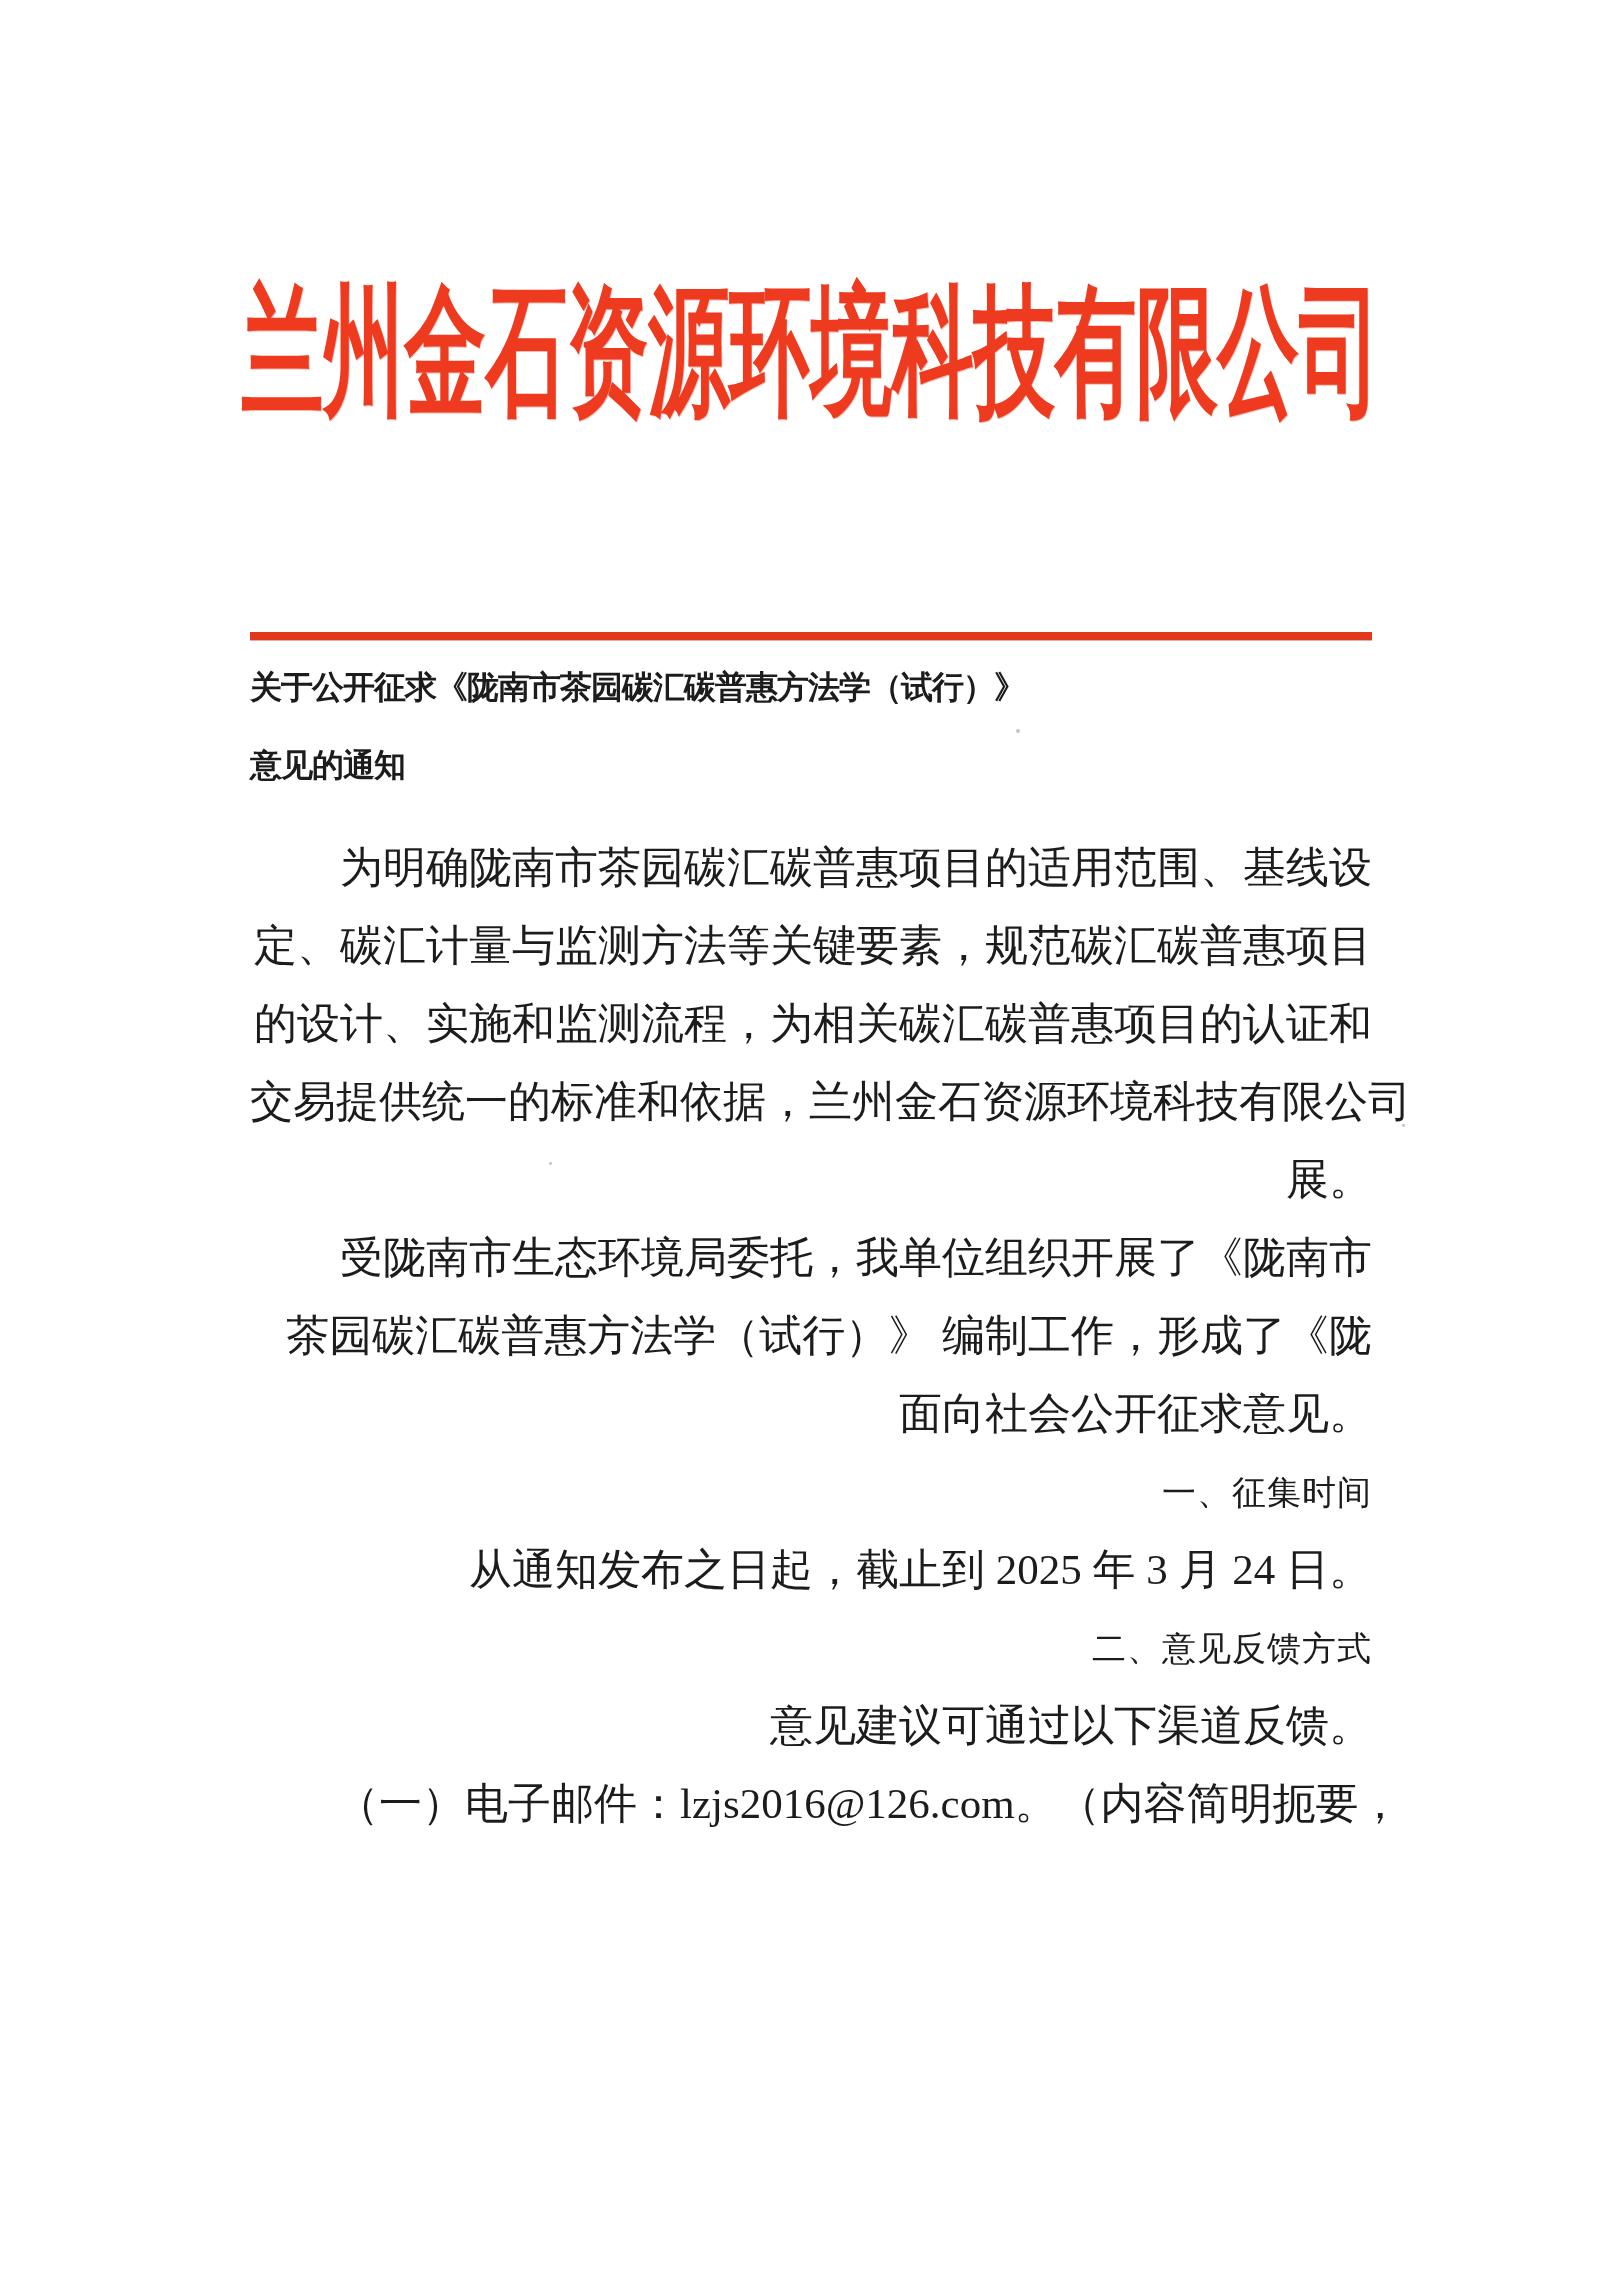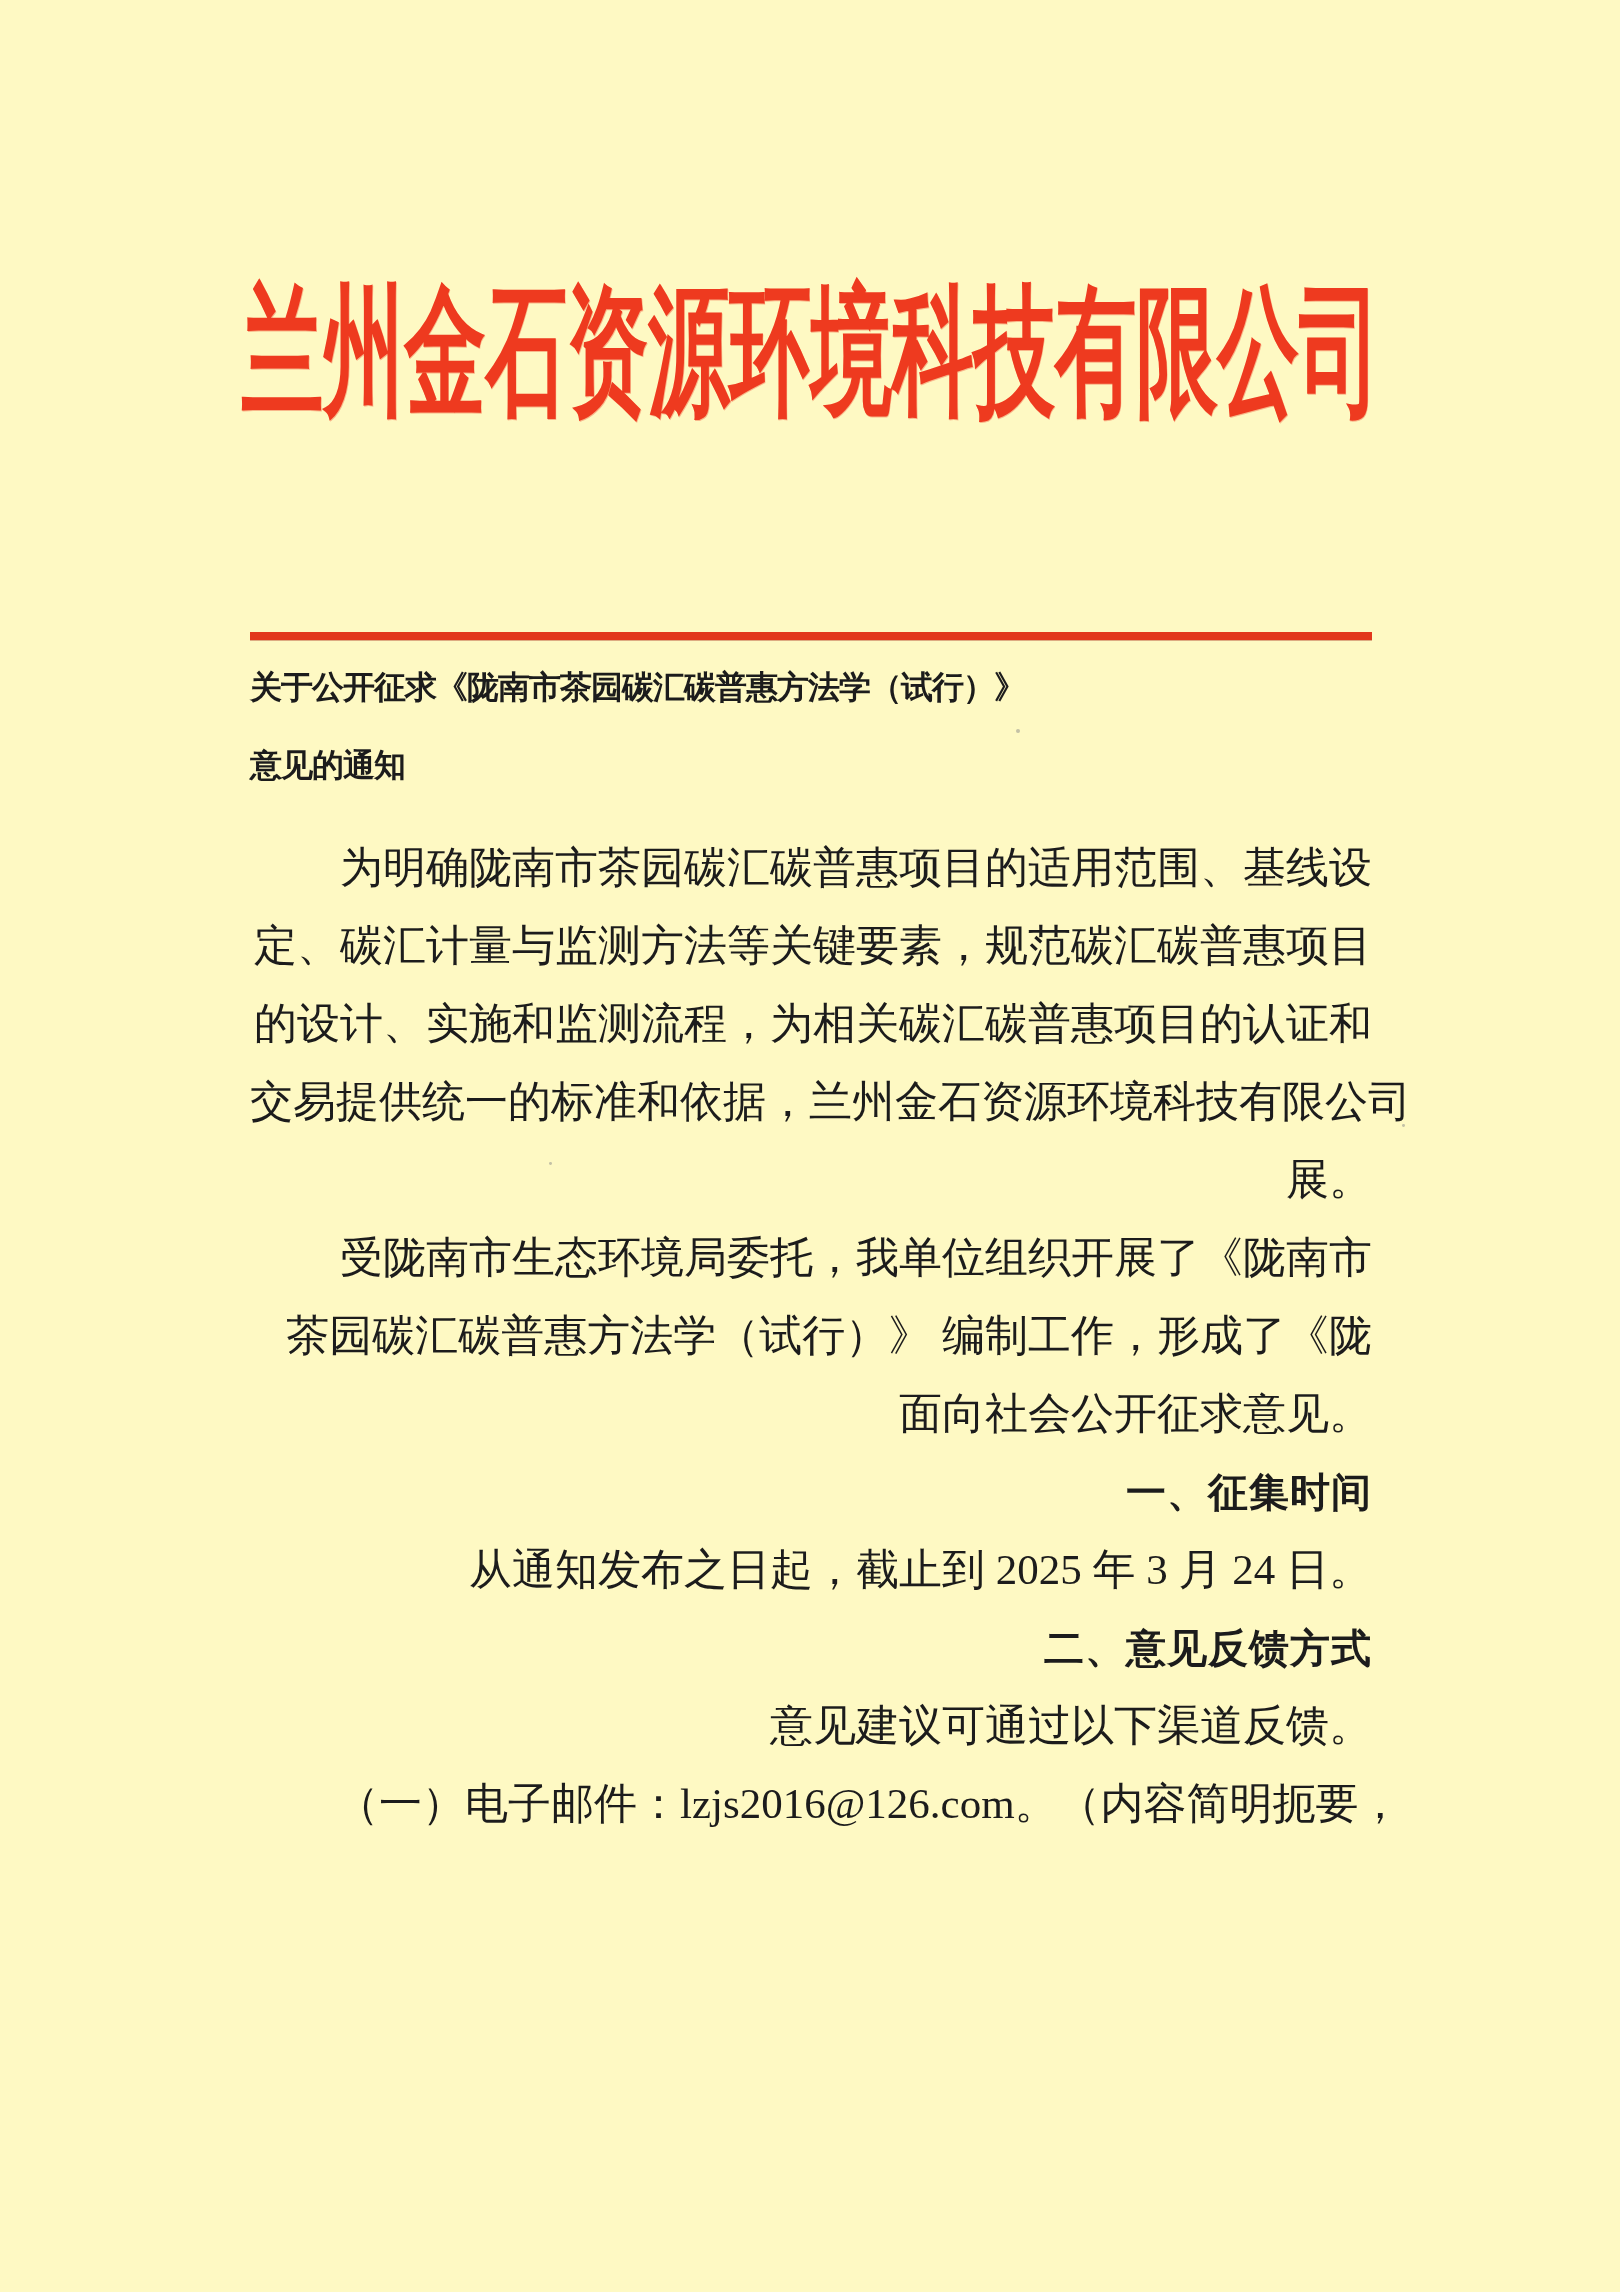--- a/index.html
+++ b/index.html
@@ -5,21 +5,21 @@
   :root{
     --red1:#ee3a1f;
     --red2:#e2371c;
     --ink:#1c1c1c;
   }
   html,body{margin:0;padding:0;background:#e9e9e9;}
   .page{
     position:relative;
     width:1620px;height:2293px;
     margin:0 auto;
-    background:#fef9c3;
+    background:#ffffff;
     color:var(--ink);
     font-family:"Liberation Serif", serif;
     overflow:hidden;
   }
   .content{padding:0 248px 0 250px;}
   
   .letterhead{
     margin-top:263px;
     height:178px;
     display:flex;justify-content:center;align-items:center;
@@ -49,22 +49,22 @@
   }
   .body{
     margin-top:25.5px;
     font-size:43px;
     line-height:78px;
   }
   .ln{white-space:nowrap;text-align:right;}
   .indent{text-indent:86px;}
   .heading{
     font-family:"Liberation Sans", sans-serif;
-    font-weight:bold;
-    font-size:40px;
+    font-weight:normal;
+    font-size:34px;
     text-indent:86px;
     letter-spacing:1px;
   }
   
   .speck{position:absolute;background:#8a8a8a;border-radius:50%;opacity:.5;}
 </style>
 </head>
 <body>
 
 <div class="page">

